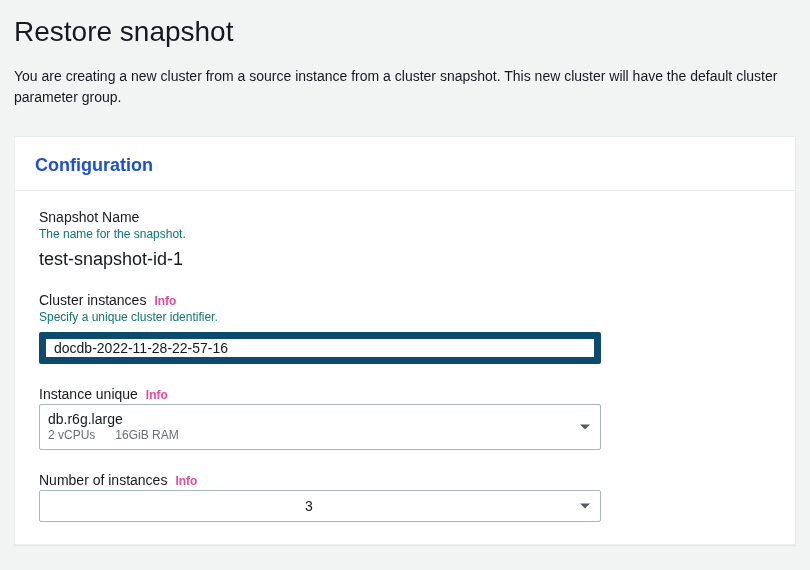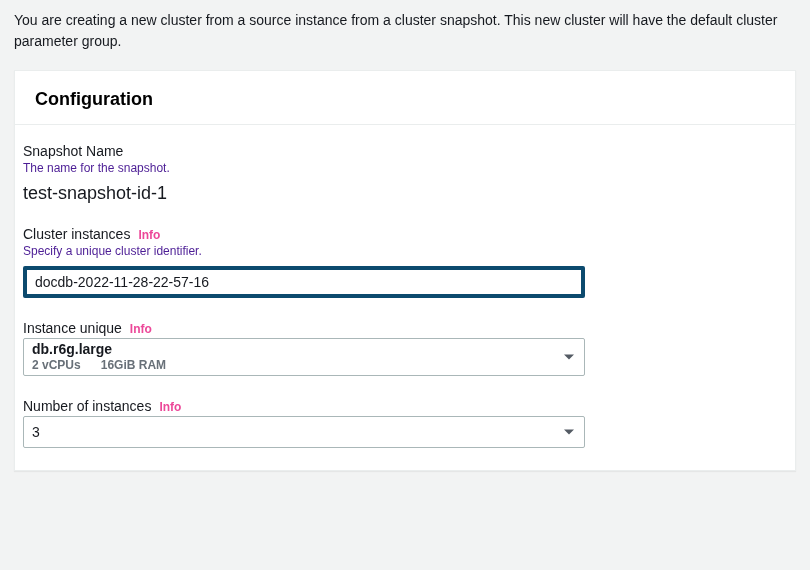--- a/index.html
+++ b/index.html
@@ -23,73 +23,74 @@
       font-size: 28px;
       font-weight: 400;
       color: #16191f;
       margin-bottom: 18px;
       margin-top: 6px;
     }
     .page-desc {
       font-size: 14px;
       color: #16191f;
       line-height: 1.5;
-      margin-bottom: 18px;
+      margin-bottom: 28px;
       max-width: 770px;
     }
     .panel {
       background: #fff;
       border: 1px solid #eaeded;
       box-shadow: 0 1px 1px rgba(0,0,0,0.05);
     }
     .panel-header {
       padding: 18px 20px 14px 20px;
       border-bottom: 1px solid #eaeded;
     }
     .panel-title {
       font-size: 18px;
       font-weight: 700;
-      color: #000000;
+      color: #1d4ed8;
     }
     .panel-body {
-      padding: 18px 20px 22px 8px;
+      padding: 18px 20px 22px 24px;
     }
     .field {
       margin-bottom: 22px;
     }
     .field:last-child {
       margin-bottom: 0;
+      text-align: center;
     }
     .field-label {
       font-size: 14px;
       color: #16191f;
       margin-bottom: 2px;
       display: flex;
       align-items: baseline;
       gap: 8px;
     }
     .field-help {
       font-size: 12px;
-      color: #4c1d95;
+      color: #0f766e;
       margin-bottom: 8px;
     }
     .field-static-value {
       font-size: 18px;
       color: #16191f;
     }
     .info-link {
       font-size: 12px;
       color: #ec4899;
       font-weight: 700;
       cursor: pointer;
     }
     .input-text {
       width: 562px;
       height: 32px;
-      border: 4px solid #0c4a6e;
+      border: 7px solid #0c4a6e;
       border-radius: 2px;
       padding: 4px 8px;
       font-size: 14px;
       color: #16191f;
       font-family: inherit;
     }
     .select {
       width: 562px;
       border: 1px solid #aab7b8;
       border-radius: 2px;
@@ -100,22 +101,21 @@
       cursor: pointer;
       position: relative;
       display: flex;
       flex-direction: column;
       justify-content: center;
     }
     .select-single {
       height: 32px;
     }
     .select-double {
-      height: 38px;
-      font-weight: bold;
+      height: 46px;
     }
     .select-primary {
       font-size: 14px;
       color: #16191f;
       line-height: 1.2;
     }
     .select-secondary {
       font-size: 12px;
       color: #687078;
       line-height: 1.3;
@@ -131,20 +131,21 @@
       height: 0;
       border-left: 5px solid transparent;
       border-right: 5px solid transparent;
       border-top: 5px solid #545b64;
     }
   </style>
 </head>
 <body>
 
 <div class="page">
+  <h1 class="page-title">Restore snapshot</h1>
   <p class="page-desc">You are creating a new cluster from a source instance from a cluster snapshot. This new cluster will have the default cluster parameter group.</p>
 
   <div class="panel">
     <div class="panel-header">
       <h2 class="panel-title">Configuration</h2>
     </div>
     <div class="panel-body">
 
       <div class="field">
         <div class="field-label">Snapshot Name</div>

